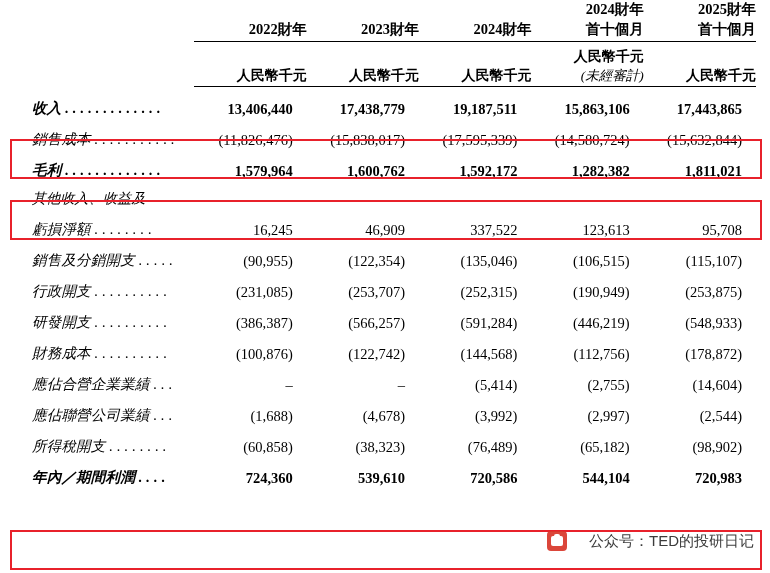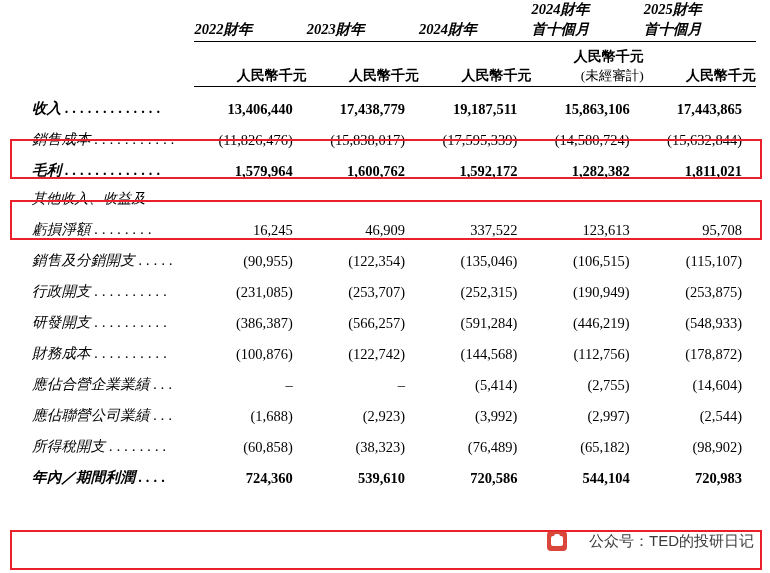--- a/index.html
+++ b/index.html
@@ -30,38 +30,38 @@
     font-size: 14px;
   }
   table.fin col.c-label { width: 182px; }
   table.fin col.c-num { width: 112px; }
   td, th {
     padding: 0;
     vertical-align: bottom;
   }
   
   .hdr-cell {
-    text-align: left;
+    text-align: right;
     font-weight: bold;
     font-size: 14.5px;
     line-height: 1.35;
     padding-bottom: 2px;
-    font-style: italic;
   }
   .hdr-cell .line2 { display: block; }
   .sub-cell {
     text-align: right;
     font-weight: bold;
     font-size: 14px;
     line-height: 1.35;
     padding-top: 6px;
   }
   .sub-note {
     display: block;
     font-weight: normal;
+    font-style: italic;
     font-size: 13.5px;
     line-height: 1.4;
   }
   .rule-row td {
     height: 1px;
     padding: 0;
   }
   .rule {
     border-top: 1.3px solid #000;
     height: 0;
@@ -315,21 +315,21 @@
         <td class="label">應佔合營企業業績 . . .</td>
         <td class="num">–</td>
         <td class="num">–</td>
         <td class="num">(5,414)</td>
         <td class="num">(2,755)</td>
         <td class="num">(14,604)</td>
       </tr>
       <tr class="data-row">
         <td class="label">應佔聯營公司業績 . . .</td>
         <td class="num">(1,688)</td>
-        <td class="num">(2,923)</td>
+        <td class="num">(4,678)</td>
         <td class="num">(3,992)</td>
         <td class="num">(2,997)</td>
         <td class="num">(2,544)</td>
       </tr>
       <tr class="data-row">
         <td class="label">所得稅開支 . . . . . . . .</td>
         <td class="num">(60,858)</td>
         <td class="num">(38,323)</td>
         <td class="num">(76,489)</td>
         <td class="num">(65,182)</td>

